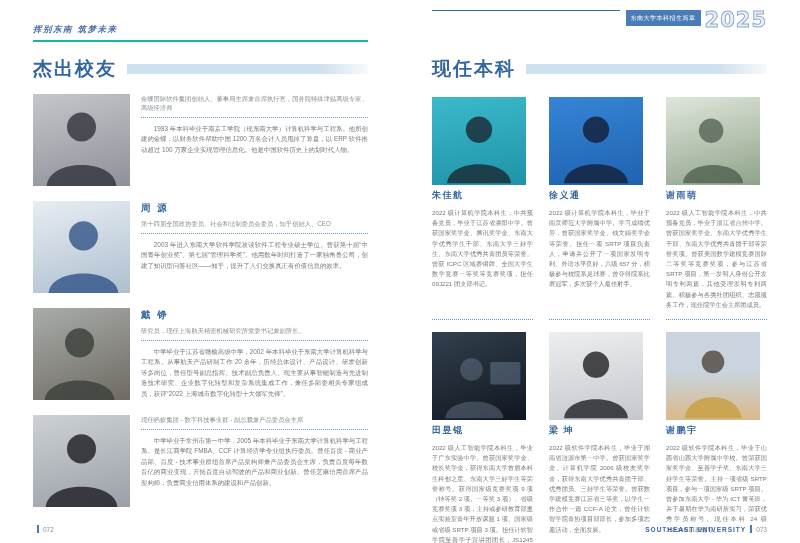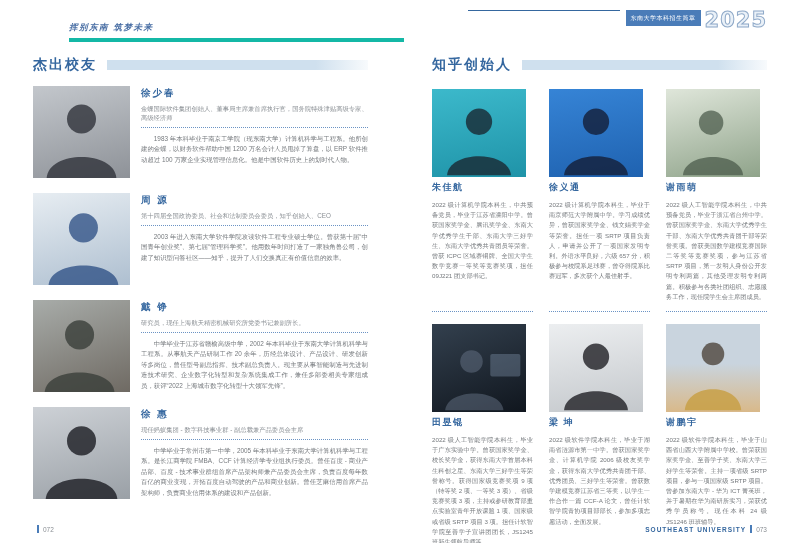--- a/index.html
+++ b/index.html
@@ -4,21 +4,21 @@
 <style>
   * { margin:0; padding:0; box-sizing:border-box; }
   html,body { background:#e8e8e8; }
   .spread {
     position:relative; width:800px; height:543px; background:#ffffff;
     font-family:"Liberation Sans", sans-serif; color:#75797d;
     padding:10px 33px 0 33px; overflow:hidden; margin:0 auto;
   }
   
   .hdr { display:flex; height:32px; }
-  .hdr-left { width:335px; position:relative; border-bottom:4px solid #14b8a6;margin-left:36px; }
+  .hdr-left { width:335px; position:relative; border-bottom:2px solid #14b8a6; }
   .slogan {
     position:absolute; left:0; bottom:4px;
     font-family:"DejaVu Serif", serif; font-style:italic; font-weight:bold;
     font-size:8.5px; color:#4a6fa5; letter-spacing:1.5px;
   }
   .hdr-gap { width:64px; }
   .hdr-right { flex:1; display:flex; align-items:flex-start; }
   .hdr-rule { flex:1; border-bottom:1px solid #35679f; margin-bottom:4px; }
   .badge {
     background:#4a7cb8; color:#ffffff; font-size:6px; letter-spacing:0.5px;
@@ -27,21 +27,21 @@
   .year {
     font-size:21px; font-weight:bold; line-height:20px; letter-spacing:1px;
     color:#eaf1f8; -webkit-text-stroke:1px #8fa9c8;
     font-family:"DejaVu Sans", sans-serif;
   }
   
   .main { display:flex; margin-top:10px; }
   .page-half { width:335px; }
   .page-gutter { width:64px; }
   .sec-head { display:flex; align-items:center; margin:4px 0 12px 0; }
-  .sec-title { font-size:14px; font-weight:bold; color:#35679f; letter-spacing:2px; white-space:nowrap; }
+  .sec-title { font-size:19px; font-weight:bold; color:#35679f; letter-spacing:2px; white-space:nowrap; }
   .sec-bar { flex:1; height:10px; margin-left:10px;
     background:linear-gradient(to right,#cfe0ee 0%,#cfe0ee 80%,rgba(207,224,238,0.15) 100%); }
   
   .alum-card { display:flex; margin-bottom:15px; }
   .alum-photo { width:97px; height:92px; flex-shrink:0; position:relative; overflow:hidden; }
   .alum-body { flex:1; margin-left:11px; }
   .alum-name { font-size:9.5px; font-weight:bold; color:#35679f; letter-spacing:2px; margin:1px 0 4px 0; }
   .alum-role { font-size:6.3px; color:#8a8f94; line-height:9px; }
   .dots { border-top:1.5px dotted #6b93c4; margin:5px 0 6px 0; }
   .bio { font-size:6.4px; line-height:10.4px; text-align:justify; text-indent:2em; color:#75797d; }
@@ -99,21 +99,20 @@
       <div class="alum-card">
         <div class="alum-photo ph ph-a0">
           <svg viewBox="0 0 100 95">
               <g fill="rgba(45,48,55,0.78)">
                 <circle cx="50" cy="34" r="15"></circle>
                 <path d="M14 95 C16 66 84 66 86 95 Z"></path>
               </g>
             </svg>
         </div>
         <div class="alum-body">
-          <div class="alum-name">徐少春</div>
           <div class="alum-role">金蝶国际软件集团创始人、董事局主席兼首席执行官，国务院特殊津贴高级专家、高级经济师</div>
           <div class="dots"></div>
           <div class="bio">1983 年本科毕业于南京工学院（现东南大学）计算机科学与工程系。他所创建的金蝶，以财务软件帮助中国 1200 万名会计人员甩掉了算盘，以 ERP 软件推动超过 100 万家企业实现管理信息化。他是中国软件历史上的划时代人物。</div>
         </div>
       </div>
 
       <div class="alum-card">
         <div class="alum-photo ph ph-a2">
           <svg viewBox="0 0 100 95">
               <g fill="rgba(40,75,130,0.75)">
@@ -150,33 +149,32 @@
       <div class="alum-card">
         <div class="alum-photo ph ph-a3">
           <svg viewBox="0 0 100 95">
               <g fill="rgba(30,32,38,0.82)">
                 <circle cx="50" cy="35" r="15"></circle>
                 <path d="M13 95 C15 67 85 67 87 95 Z"></path>
               </g>
             </svg>
         </div>
         <div class="alum-body">
-          <div class="alum-name">徐 惠</div>
           <div class="alum-role">现任蚂蚁集团 - 数字科技事业群 - 副总裁兼产品委员会主席</div>
           <div class="dots"></div>
           <div class="bio">中学毕业于常州市第一中学，2005 年本科毕业于东南大学计算机科学与工程系。是长江商学院 FMBA、CCF 计算经济学专业组执行委员。曾任百度 - 商业产品部、百度 - 技术事业群组首席产品架构师兼产品委员会主席，负责百度每年数百亿的商业变现，开拓百度自动驾驶的产品和商业创新。曾任芝麻信用首席产品架构师，负责商业信用体系的建设和产品创新。</div>
         </div>
       </div>
     </div>
 
     <div class="page-gutter"></div>
 
     <div class="page-half">
       <div class="sec-head">
-        <span class="sec-title">知乎创始人</span>
+        <span class="sec-title">现任本科</span>
         <span class="sec-bar"></span>
       </div>
 
       <div class="stu-grid">
 
         <div class="stu-card sep">
           <div class="stu-photo ph ph-s0">
             <svg viewBox="0 0 100 90">
                 <g fill="rgba(25,40,50,0.8)">
                   <circle cx="50" cy="33" r="14"></circle>

